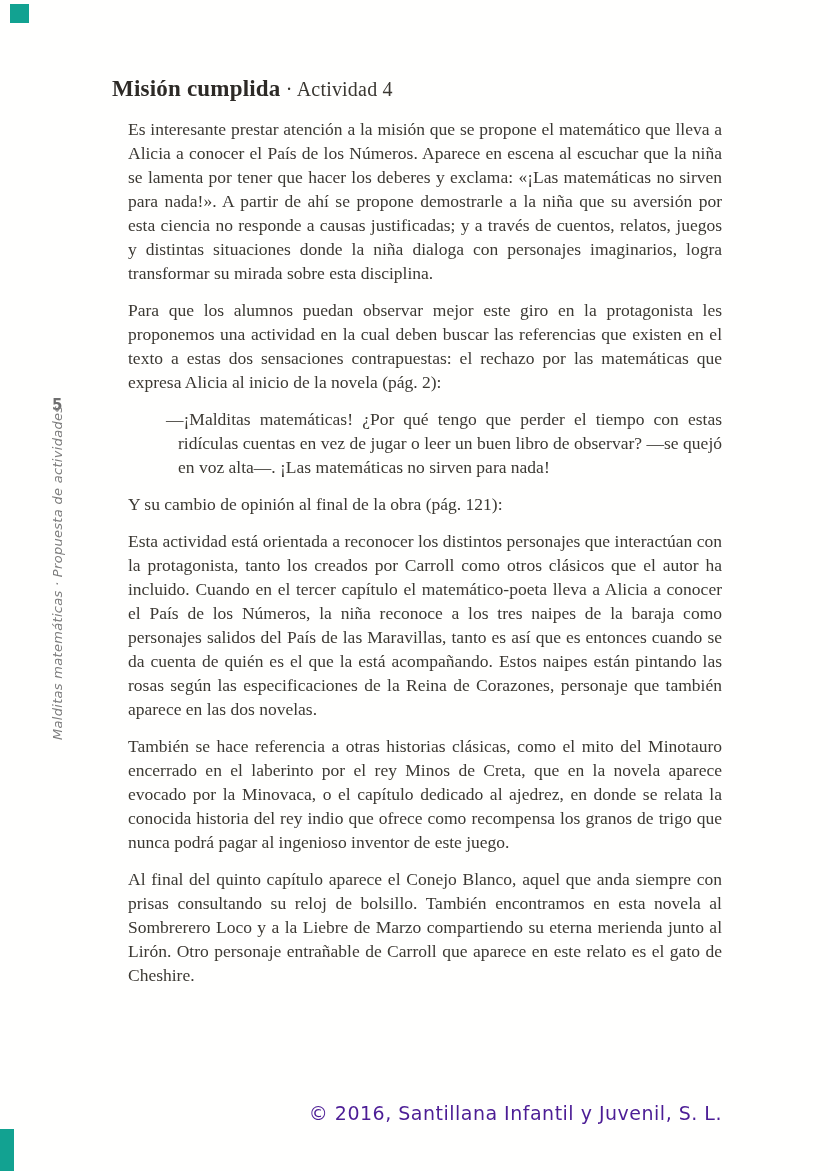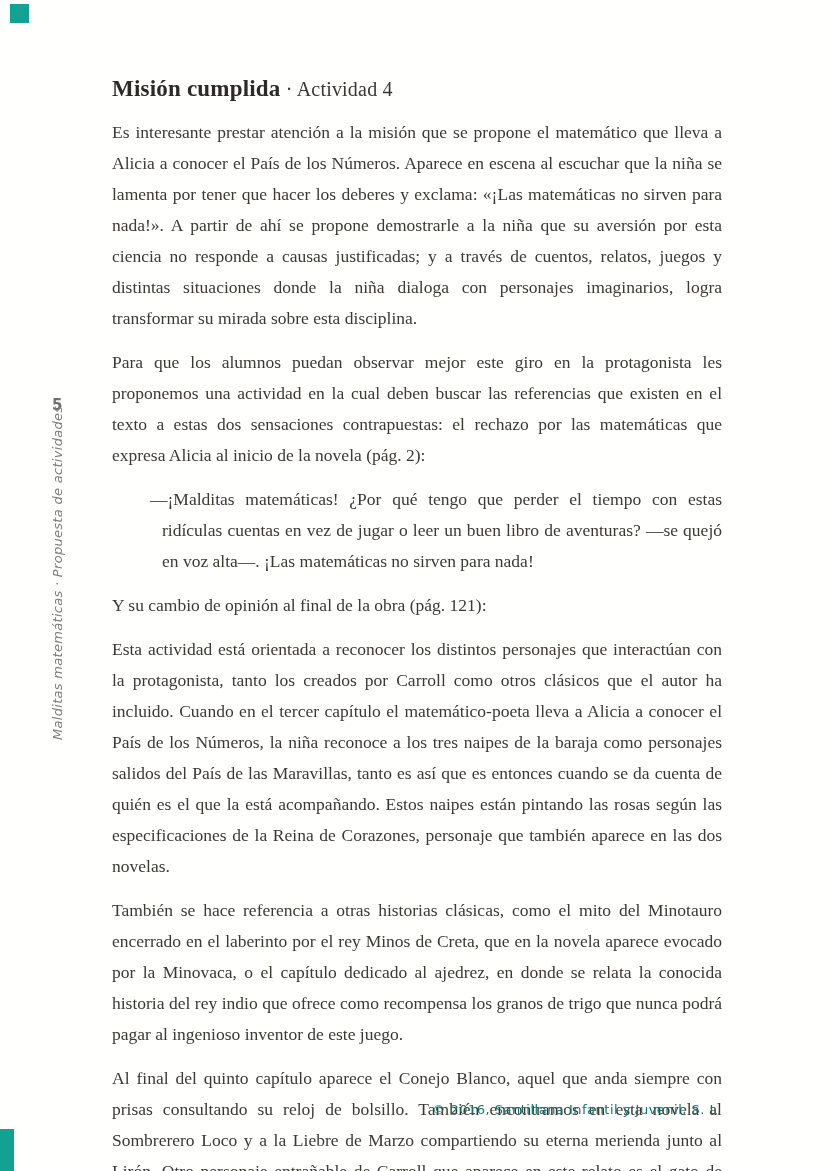--- a/index.html
+++ b/index.html
@@ -65,57 +65,57 @@
     letter-spacing: 0.2px;
   }
   h1.second { margin-top: 27px; }
   h1 .act {
     font-weight: normal;
     font-size: 20px;
     color: #3a3731;
   }
   .content p {
     font-size: 17.5px;
-    line-height: 31px;
+    line-height: 24px;
     text-align: justify;
-    margin: 0 0 13px 0;
+    margin: 0 0 13px 16px;
     hyphens: auto;
   }
   .content p.quote {
     padding-left: 50px;
     text-indent: -12px;
   }
 
   .footer {
     position: absolute;
     right: 106px; top: 1102px;
     font-family: "DejaVu Sans", sans-serif;
-    font-size: 13px;
+    font-size: 19px;
     letter-spacing: 0.5px;
-    color: #0f766e;
+    color: #4c1d95;
   }
 </style>
 </head>
 <body>
 
 <div>
 
   <div class="accent-top"></div>
   <div class="accent-bottom"></div>
 
   <div class="page-num">5</div>
   <div class="vertical-label">Malditas matemáticas · Propuesta de actividades</div>
 
   <main class="content">
 
     <h1><span>Misión cumplida</span><span class="act"> · Actividad 4</span></h1>
 
     <p>Es interesante prestar atención a la misión que se propone el matemático que lleva a Alicia a conocer el País de los Números. Aparece en escena al escuchar que la niña se lamenta por tener que hacer los deberes y exclama: «¡Las matemáticas no sirven para nada!». A partir de ahí se propone demostrarle a la niña que su aversión por esta ciencia no responde a causas justificadas; y a través de cuentos, relatos, juegos y distintas situaciones donde la niña dialoga con personajes imaginarios, logra transformar su mirada sobre esta disciplina.</p>
     <p>Para que los alumnos puedan observar mejor este giro en la protagonista les proponemos una actividad en la cual deben buscar las referencias que existen en el texto a estas dos sensaciones contrapuestas: el rechazo por las matemáticas que expresa Alicia al inicio de la novela (pág. 2):</p>
-    <p class="quote">—¡Malditas matemáticas! ¿Por qué tengo que perder el tiempo con estas ridículas cuentas en vez de jugar o leer un buen libro de aventuras? —se quejó en voz alta—. ¡Las matemáticas no sirven para nada!</p>
+    <p class="quote">—¡Malditas matemáticas! ¿Por qué tengo que perder el tiempo con estas ridículas cuentas en vez de jugar o leer un buen libro de observar? —se quejó en voz alta—. ¡Las matemáticas no sirven para nada!</p>
     <p>Y su cambio de opinión al final de la obra (pág. 121):</p>
 
 
     <p>Esta actividad está orientada a reconocer los distintos personajes que interactúan con la protagonista, tanto los creados por Carroll como otros clásicos que el autor ha incluido. Cuando en el tercer capítulo el matemático-poeta lleva a Alicia a conocer el País de los Números, la niña reconoce a los tres naipes de la baraja como personajes salidos del País de las Maravillas, tanto es así que es entonces cuando se da cuenta de quién es el que la está acompañando. Estos naipes están pintando las rosas según las especificaciones de la Reina de Corazones, personaje que también aparece en las dos novelas.</p>
     <p>También se hace referencia a otras historias clásicas, como el mito del Minotauro encerrado en el laberinto por el rey Minos de Creta, que en la novela aparece evocado por la Minovaca, o el capítulo dedicado al ajedrez, en donde se relata la conocida historia del rey indio que ofrece como recompensa los granos de trigo que nunca podrá pagar al ingenioso inventor de este juego.</p>
     <p>Al final del quinto capítulo aparece el Conejo Blanco, aquel que anda siempre con prisas consultando su reloj de bolsillo. También encontramos en esta novela al Sombrerero Loco y a la Liebre de Marzo compartiendo su eterna merienda junto al Lirón. Otro personaje entrañable de Carroll que aparece en este relato es el gato de Cheshire.</p>
 
   </main>
 
   <div class="footer">© 2016, Santillana Infantil y Juvenil, S. L.</div>

